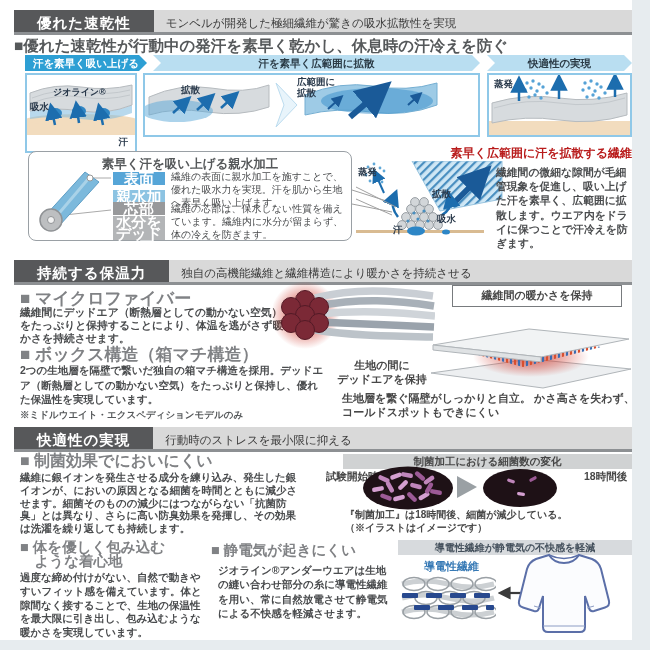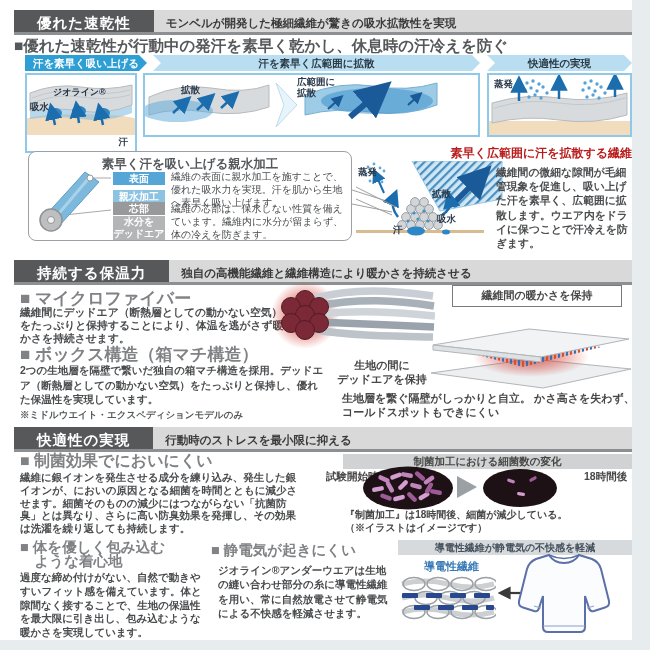--- a/index.html
+++ b/index.html
@@ -4,31 +4,31 @@
 <style>
 *{margin:0;padding:0;box-sizing:border-box}
 html,body{width:650px;height:650px}
 body{font-family:"Liberation Sans",sans-serif;background:#fff}
 .page{position:relative;width:650px;height:650px;overflow:hidden;background:#fff}
 .abs{position:absolute}
 .pre{white-space:pre-line}
 .edge{background:#e7ecef}
 .sec-head{display:flex;align-items:stretch;height:25px;border-bottom:3px solid #8d9093}
 .sec-title{background:#57585a;color:#fff;font-size:14.5px;font-weight:bold;padding:4px 23px 0;letter-spacing:1px;white-space:nowrap}
-.sec-sub{background:#d9d9d9;color:#3a3a3a;font-size:11.5px;font-weight:bold;padding:6px 0 0 12px;flex:1}
+.sec-sub{background:#d9d9d9;color:#3a3a3a;font-size:11.5px;font-weight:normal;padding:6px 0 0 12px;flex:1}
 .headline{font-size:15.5px;font-weight:bold;color:#55585a}
 .chev{height:16px;line-height:16px;text-align:center;font-size:10.5px;font-weight:bold}
 .chev-dark{background:#2d9fd4;color:#fff;clip-path:polygon(0 0,calc(100% - 8px) 0,100% 50%,calc(100% - 8px) 100%,0 100%)}
 .chev-light{background:#b9def1;color:#2a3a45;clip-path:polygon(0 0,calc(100% - 8px) 0,100% 50%,calc(100% - 8px) 100%,0 100%,8px 50%)}
 .panel{border:2px solid #8fc8e8;background:#fff;position:absolute}
 .plabel{position:absolute;font-size:9.5px;font-weight:bold;color:#28384a;line-height:1.15}
 .hbox{position:absolute;border:1.5px solid #9aa0a5;border-radius:8px;background:#fff}
 .hbox-title{font-size:12.5px;font-weight:bold;color:#55585a;text-align:center;padding-top:4px}
 .dtitle{font-size:12px;font-weight:bold;color:#b91c1c;text-align:right}
-.tag{color:#fff;font-weight:bold;text-align:center;font-size:10px}
+.tag{color:#fff;font-weight:bold;text-align:center;font-size:15px}
 .smalltext{font-size:10px;line-height:13px;color:#4a4c4e;font-weight:normal}
 .para{color:#4a4c4e;font-weight:bold}
 .h-gray{color:#808285;font-weight:bold}
 .bar{background:#d0d2d3;color:#474747;font-weight:bold;text-align:center}
 .badge{border:1.5px solid #787b7e;background:#fff;color:#474747;font-weight:bold;text-align:center;font-size:11px}
 .tri{width:0;height:0;border-top:11px solid transparent;border-bottom:11px solid transparent;border-left:20px solid #9aa0a4}
 .caplabel{font-size:10.5px;font-weight:bold;color:#474747}
 .navybar{background:#d7dadd;color:#44505c;font-weight:bold;text-align:center;font-size:10px}
 .bluelabel{font-size:11px;font-weight:bold;color:#3679b5}
 </style>

